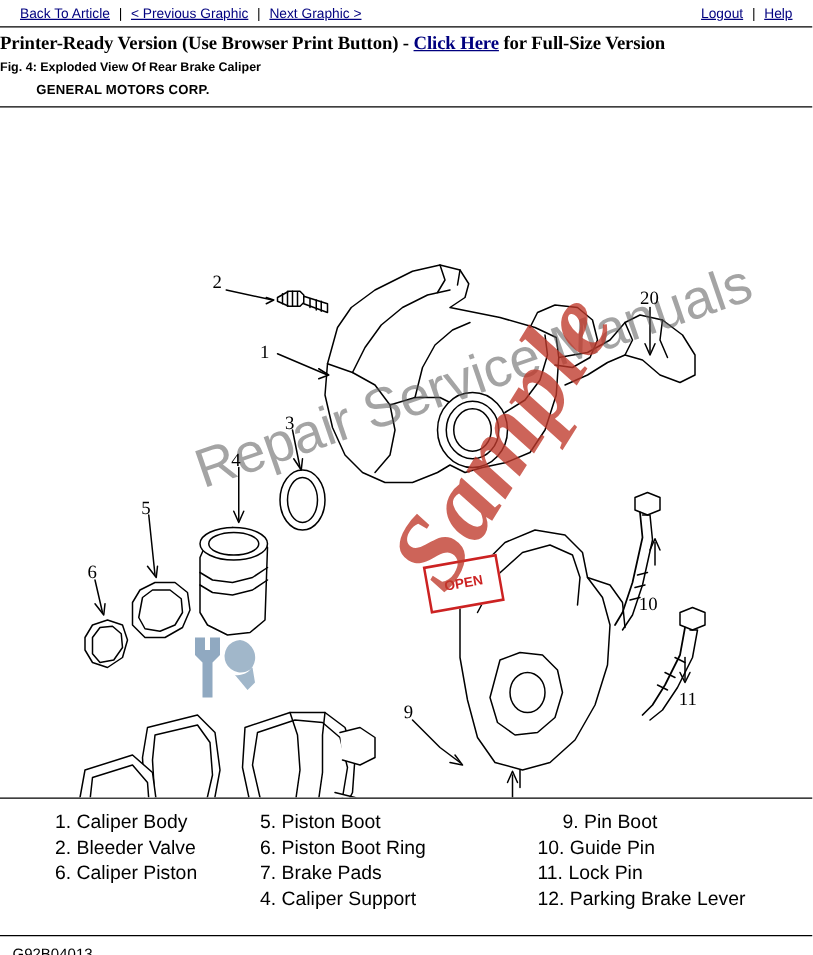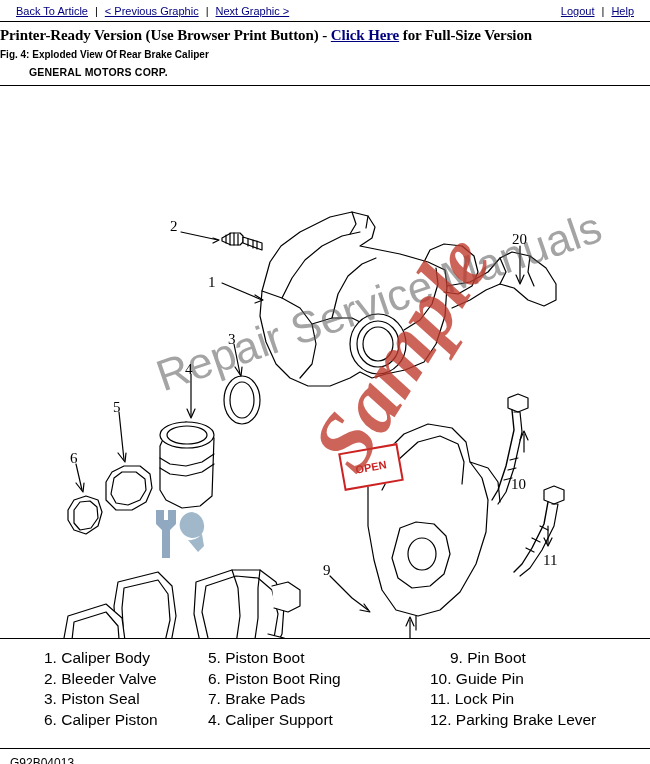--- a/index.html
+++ b/index.html
@@ -349,21 +349,20 @@
   <div class="callout" style="left:511px; top:370px;margin-top:20px;">10</div>
   <div class="callout" style="left:543px; top:466px;text-align:right;">11</div>
   <div class="callout" style="left:323px; top:476px;">9</div>
 
 </div>
 
 <div class="legend">
   <div class="legend-col c1">
     <div class="legend-item">1. Caliper Body</div>
     <div class="legend-item">2. Bleeder Valve</div>
-    <div class="legend-item">3. Piston Seal</div>
     <div class="legend-item">6. Caliper Piston</div>
   </div>
   <div class="legend-col c2">
     <div class="legend-item">5. Piston Boot</div>
     <div class="legend-item">6. Piston Boot Ring</div>
     <div class="legend-item">7. Brake Pads</div>
     <div class="legend-item">4. Caliper Support</div>
   </div>
   <div class="legend-col c3">
     <div class="legend-item">9. Pin Boot</div>

